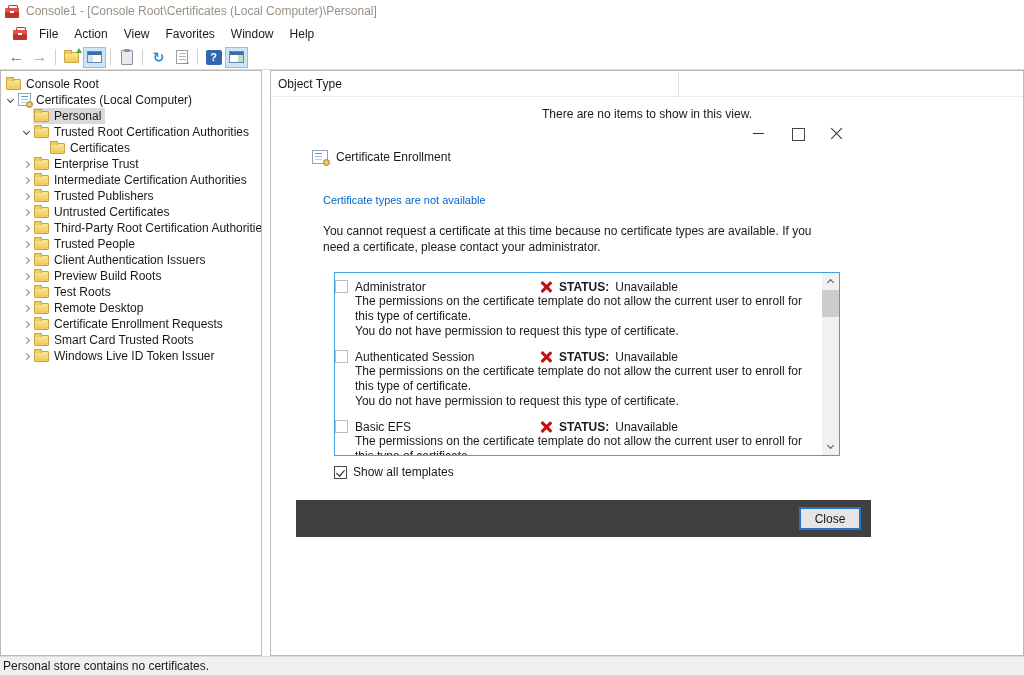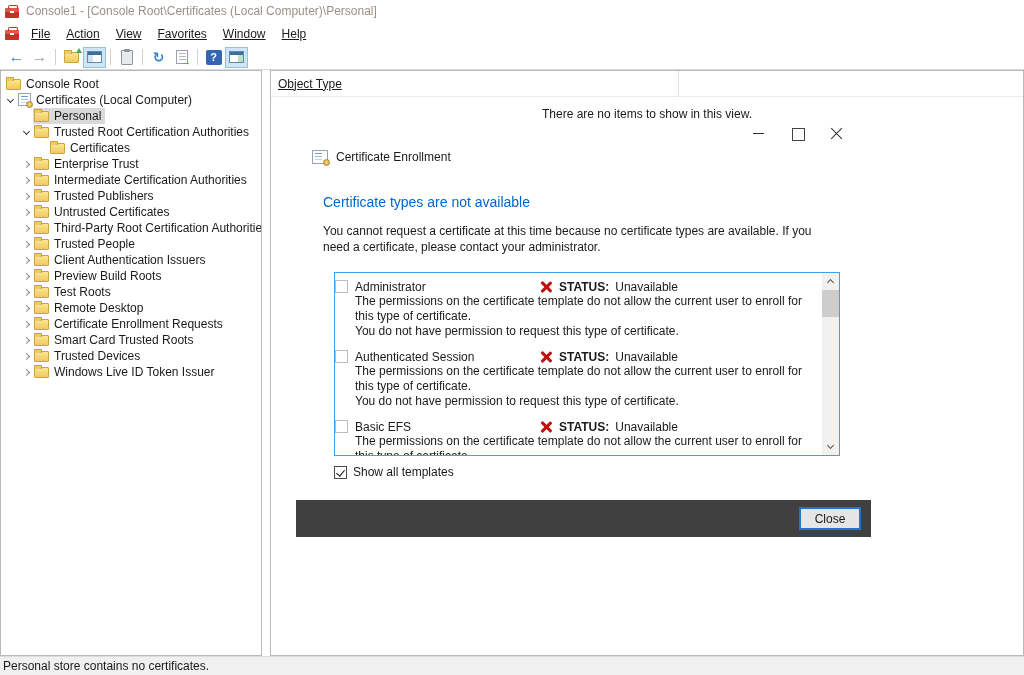--- a/index.html
+++ b/index.html
@@ -13,21 +13,21 @@
   .titlebar { position:absolute; left:0; top:0; width:100%; height:22px;
     display:flex; align-items:center; padding-left:5px; background:#fff; }
   .title-text { color:#9a9086; margin-left:7px; white-space:nowrap; }
   .ic-toolbox { position:relative; width:14px; height:10px; margin-top:3px;
     background:linear-gradient(180deg,#e0564a 45%,#c23227 45%); border-radius:1px; flex:none; }
   .ic-toolbox::before { content:""; position:absolute; left:3px; top:-3px; width:8px; height:3px;
     border:1.5px solid #c23227; border-bottom:none; border-radius:2px 2px 0 0; }
   .ic-toolbox::after { content:""; position:absolute; left:5px; top:3px; width:4px; height:2px; background:#fff; }
   
   .menubar { position:absolute; left:0; top:22px; width:100%; height:23px;
-    display:flex; align-items:center; padding-left:5px; background:#fff;text-decoration:underline; }
+    display:flex; align-items:center; padding-left:13px; background:#fff; }
   .menu-item { padding:3px 8px; cursor:default; }
   .menubar .ic-toolbox { margin-right:4px; }
   
   .toolbar { position:absolute; left:0; top:45px; width:100%; height:25px;
     display:flex; align-items:center; padding-left:5px; background:#fff;
     border-bottom:1px solid #d9d9d9; }
   .tb-btn { width:23px; height:21px; display:flex; align-items:center; justify-content:center; position:relative; }
   .tb-btn.active { background:#cde5f7; border:1px solid #90c1e8; }
   .tb-sep { width:1px; height:16px; background:#d0d0d0; margin:0 4px; }
   .ic-back::before { content:"\2190"; color:#4a86c8; font-size:16px; font-weight:bold; }
@@ -66,33 +66,33 @@
   .chevbox { width:14px; flex:none; display:flex; justify-content:center; align-items:center; }
   .chev { width:5px; height:5px; border-right:1px solid #8a8a8a; border-bottom:1px solid #8a8a8a; }
   .chev.right { transform:rotate(-45deg); }
   .chev.down { border-color:#3a3a3a; transform:rotate(45deg); margin-top:-2px; }
   .hl { display:flex; padding:1px 4px 1px 1px; }
   .hl.sel { background:#d9d9d9; }
   .tree-label { margin-left:5px; }
   .right-pane { position:absolute; left:270px; top:70px; width:754px; height:586px;
     background:#fff; border:1px solid #b9b9b9; }
   .col-header { position:relative; height:26px; display:flex; align-items:center;
-    padding-left:7px; border-bottom:1px solid #ececec; background:#fff;text-decoration:underline; }
+    padding-left:7px; border-bottom:1px solid #ececec; background:#fff; }
   .col-sep { position:absolute; left:407px; top:0; width:1px; height:26px; background:#e0e0e0; }
   .empty-msg { position:absolute; left:0; top:36px; width:100%; text-align:center; }
   
   .dialog { position:absolute; left:285px; top:120px; width:575px; height:417px; background:#fff; }
   .dlg-controls { position:absolute; top:5px; right:16px; display:flex; gap:25px; }
   .dlg-ctl { width:14px; height:16px; position:relative; }
   .g-min::before { content:""; position:absolute; left:1px; top:8px; width:11px; height:1px; background:#333; }
   .g-max::before { content:""; position:absolute; left:1px; top:3px; width:11px; height:11px; border:1px solid #444; }
   .g-close::before,.g-close::after { content:""; position:absolute; left:6px; top:1px; width:1px; height:15px; background:#333; }
   .g-close::before { transform:rotate(45deg); } .g-close::after { transform:rotate(-45deg); }
   .dlg-title { position:absolute; left:10px; top:30px; display:flex; align-items:center; gap:8px;margin-left:17px; }
-  .dlg-heading { position:absolute; left:38px; top:74px; font-size:14px; color:#0066cc; }
+  .dlg-heading { position:absolute; left:38px; top:74px; font-size:11px; color:#0066cc; }
   .dlg-body { position:absolute; left:38px; top:104px; width:517px; line-height:15.5px; }
   .listbox { position:absolute; left:49px; top:152px; width:506px; height:184px;
     border:1px solid #42a0e8; padding:6px 0 0 0; overflow:hidden; }
   .lb-content { width:480px; }
   .tpl-item { margin-bottom:10px; }
   .tpl-head { display:flex; align-items:center; height:15px; }
   .cb { width:13px; height:13px; border:1px solid #bdbdbd; background:#fff; margin-right:7px; flex:none; }
   .tpl-name { width:185px; }
   .err-x { position:relative; width:13px; height:14px; margin-right:6px; flex:none; }
   .err-x::before,.err-x::after { content:""; position:absolute; left:5px; top:0; width:2.5px; height:14px;
@@ -310,29 +310,20 @@
         <span class="tree-label">Certificate Enrollment Requests</span>
       </span>
   </div>
   <div class="tree-row lv2">
     <span class="chevbox">
         <span class="chev right"></span>
       </span>
     <span class="hl">
         <span class="ic-folder"></span>
         <span class="tree-label">Smart Card Trusted Roots</span>
-      </span>
-  </div>
-  <div class="tree-row lv2">
-    <span class="chevbox">
-        <span class="chev right"></span>
-      </span>
-    <span class="hl">
-        <span class="ic-folder"></span>
-        <span class="tree-label">Trusted Devices</span>
       </span>
   </div>
   <div class="tree-row lv2">
     <span class="chevbox">
         <span class="chev right"></span>
       </span>
     <span class="hl">
         <span class="ic-folder"></span>
         <span class="tree-label">Windows Live ID Token Issuer</span>
       </span>

